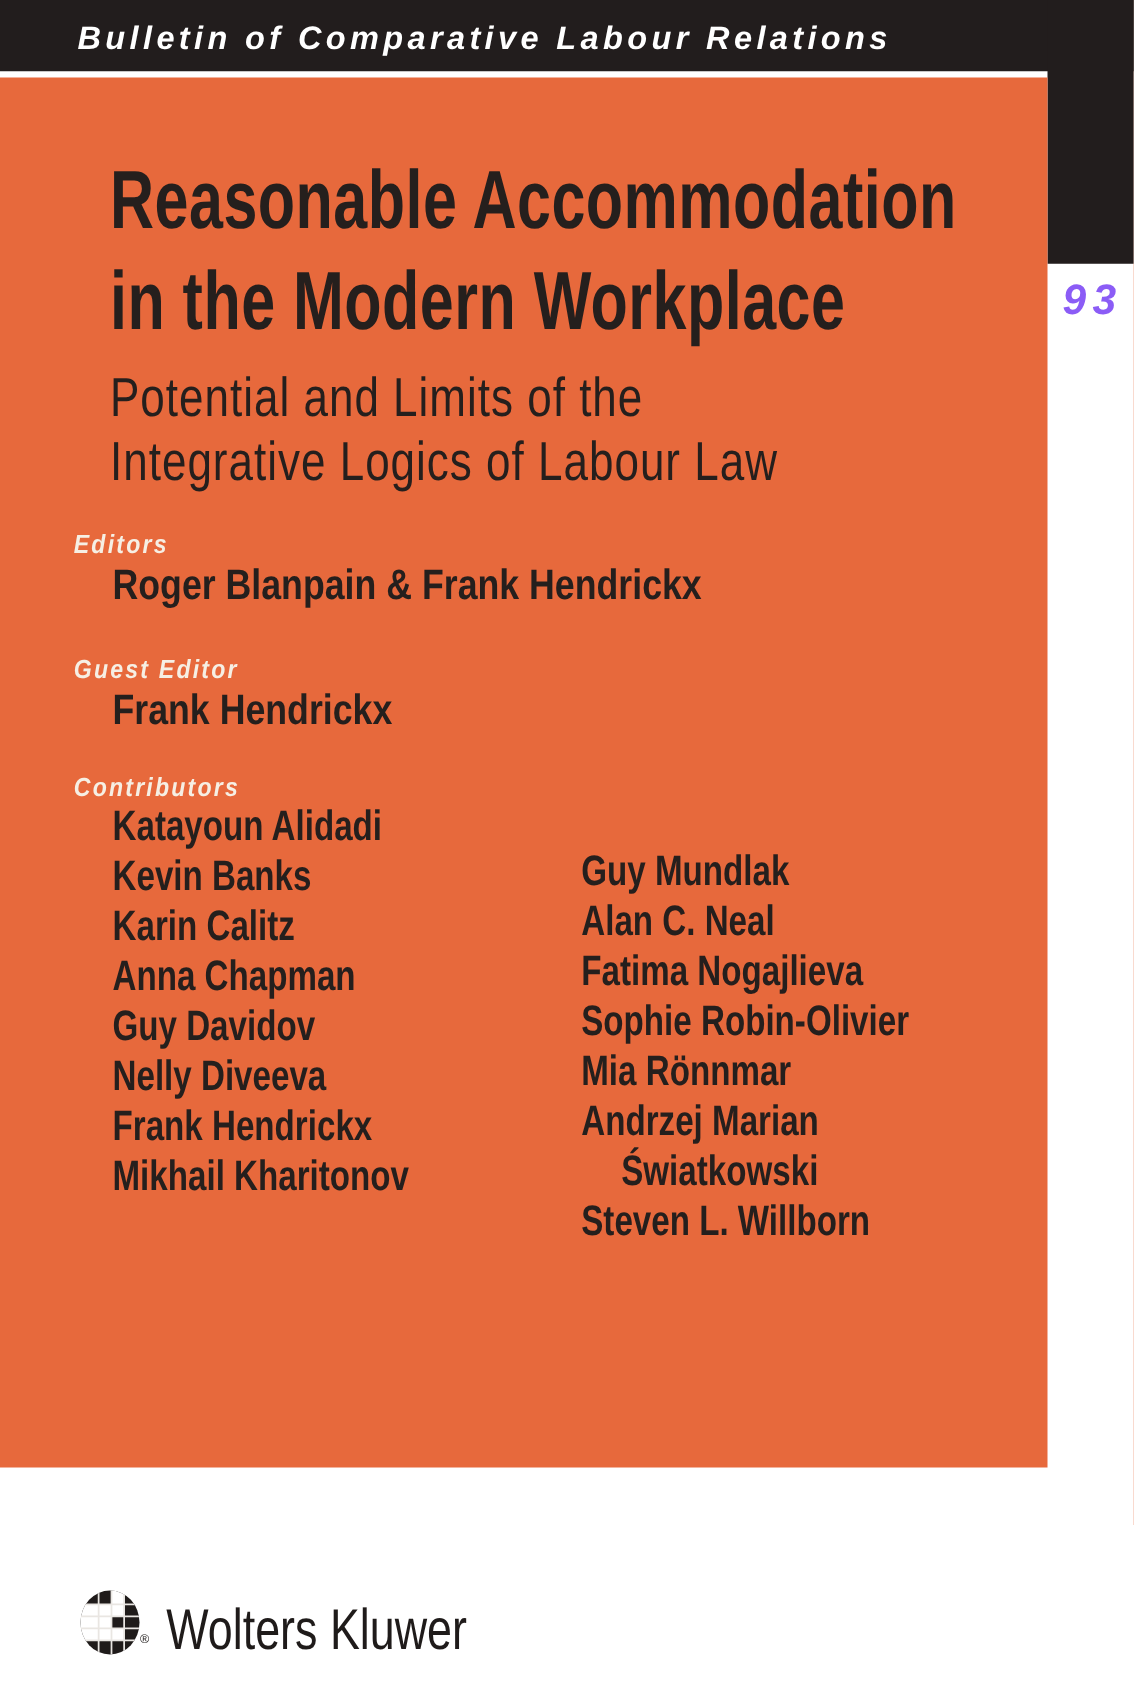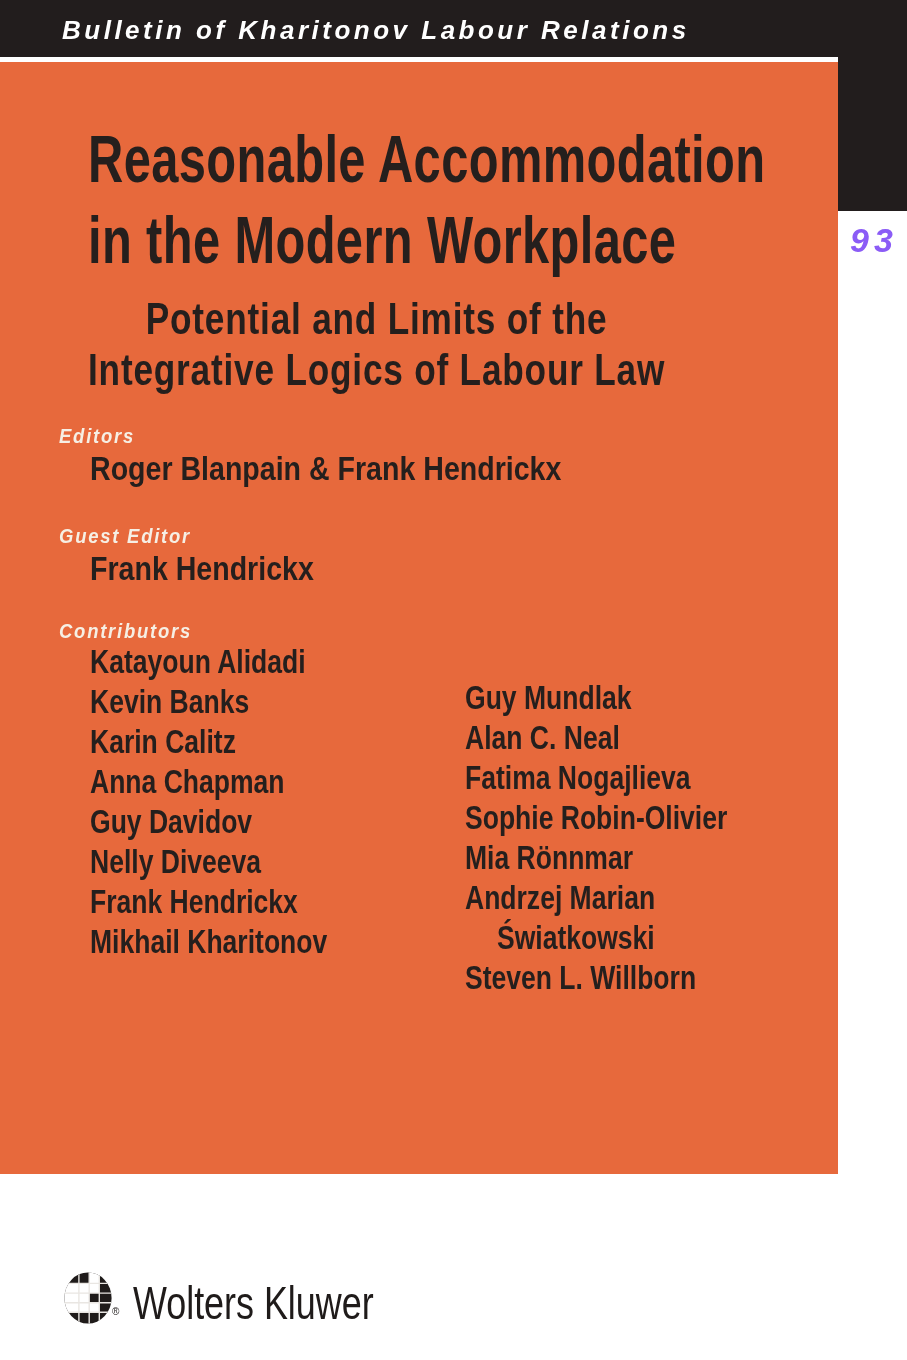--- a/index.html
+++ b/index.html
@@ -49,23 +49,22 @@
   }
   .book-title .line {
     display: block; white-space: nowrap;
     transform: scaleX(0.74); transform-origin: top left;
   }
   .book-title .line + .line { margin-top: 15px; }
 
   .book-subtitle {
     left: 88px; top: 297px; margin: 0;
     color: #251f1d;
-    font-size: 44px; font-weight: bold; line-height: 44px;
+    font-size: 44px; font-weight: normal; line-height: 44px;
     letter-spacing: 1px;
-    text-align: center;
   }
   .book-subtitle .line {
     display: block; white-space: nowrap;
     transform: scaleX(0.80); transform-origin: top left;
   }
   .book-subtitle .line + .line { margin-top: 7px; }
 
   .role-label {
     color: #f6efe4;
     font-size: 21px; font-weight: bold; font-style: italic;
@@ -102,21 +101,21 @@
     left: 133px; top: 1276px;
     color: #1f1b1a; font-size: 46px; font-weight: 400;
     white-space: nowrap;
     transform: scaleX(0.78); transform-origin: top left;
   }
 </style>
 </head>
 <body>
 
 <div class="abs top-bar">
-  <span class="masthead-text">Bulletin of Kharitonov Labour Relations</span>
+  <span class="masthead-text">Bulletin of Comparative Labour Relations</span>
 </div>
 
 <div class="abs corner-block"></div>
 
 <div class="abs issue-number">93</div>
 
 <div class="abs orange-panel"></div>
 
 <h1 class="abs book-title">
   <span class="line">Reasonable Accommodation</span>

